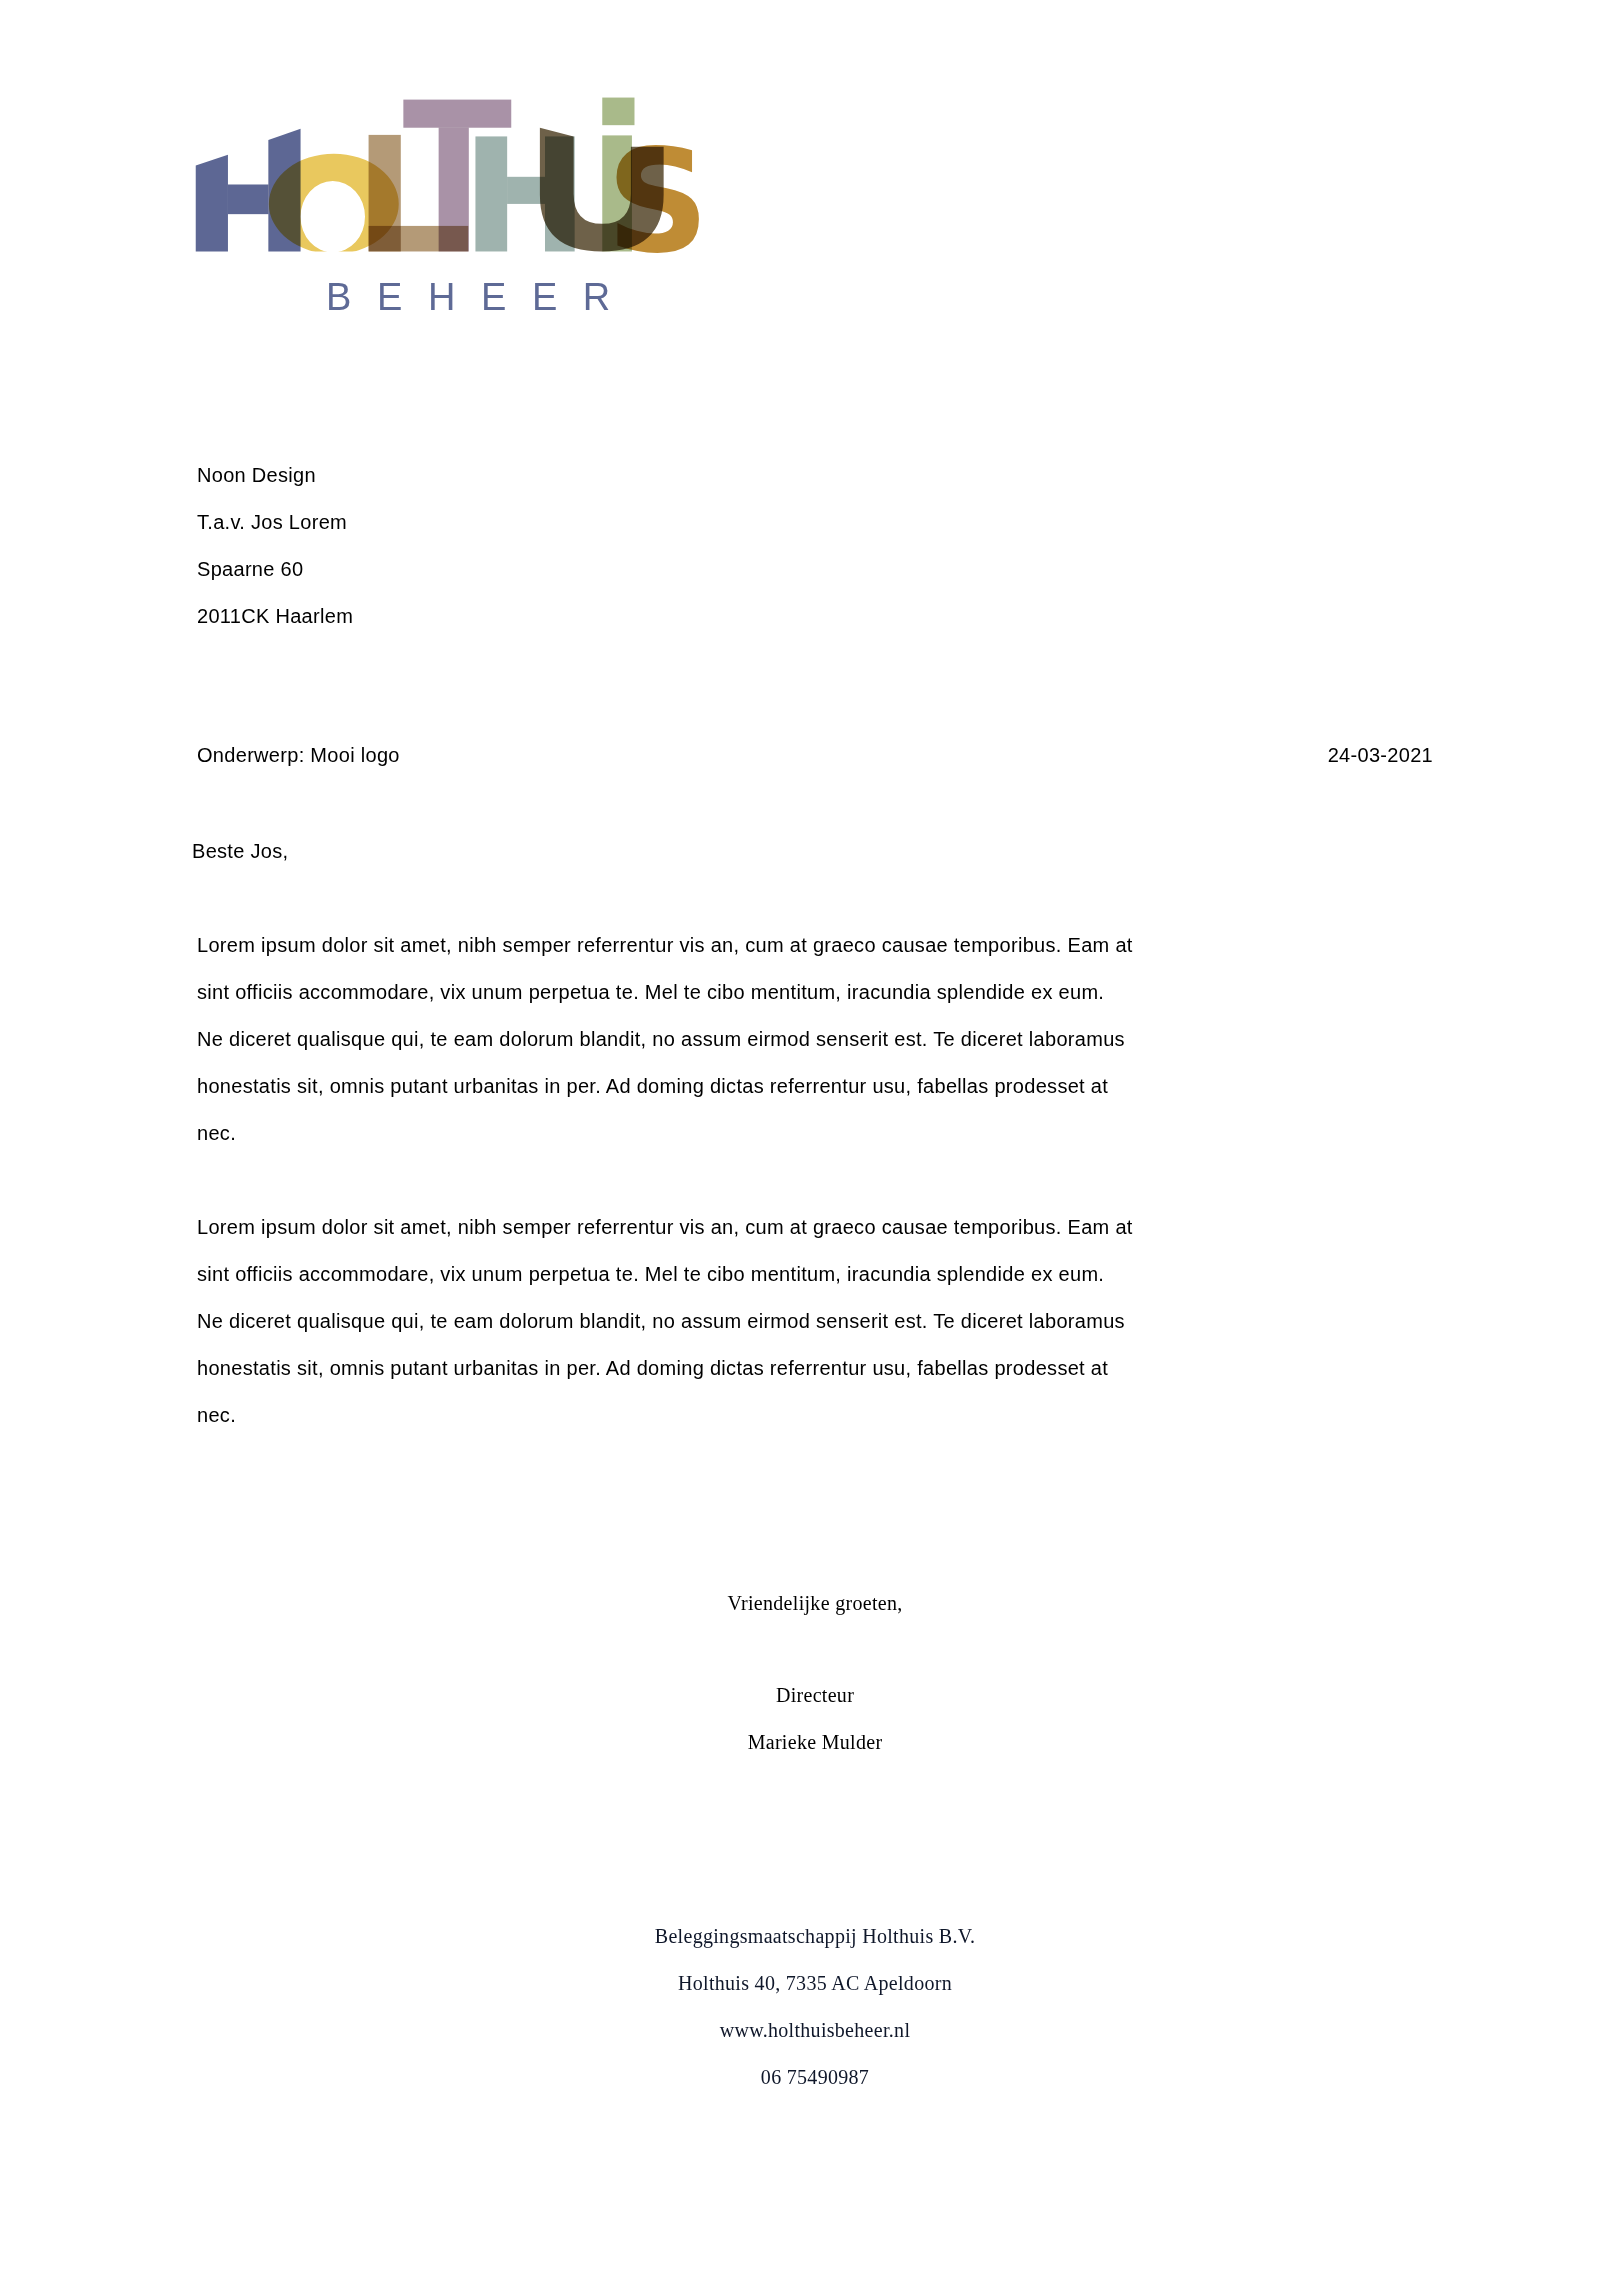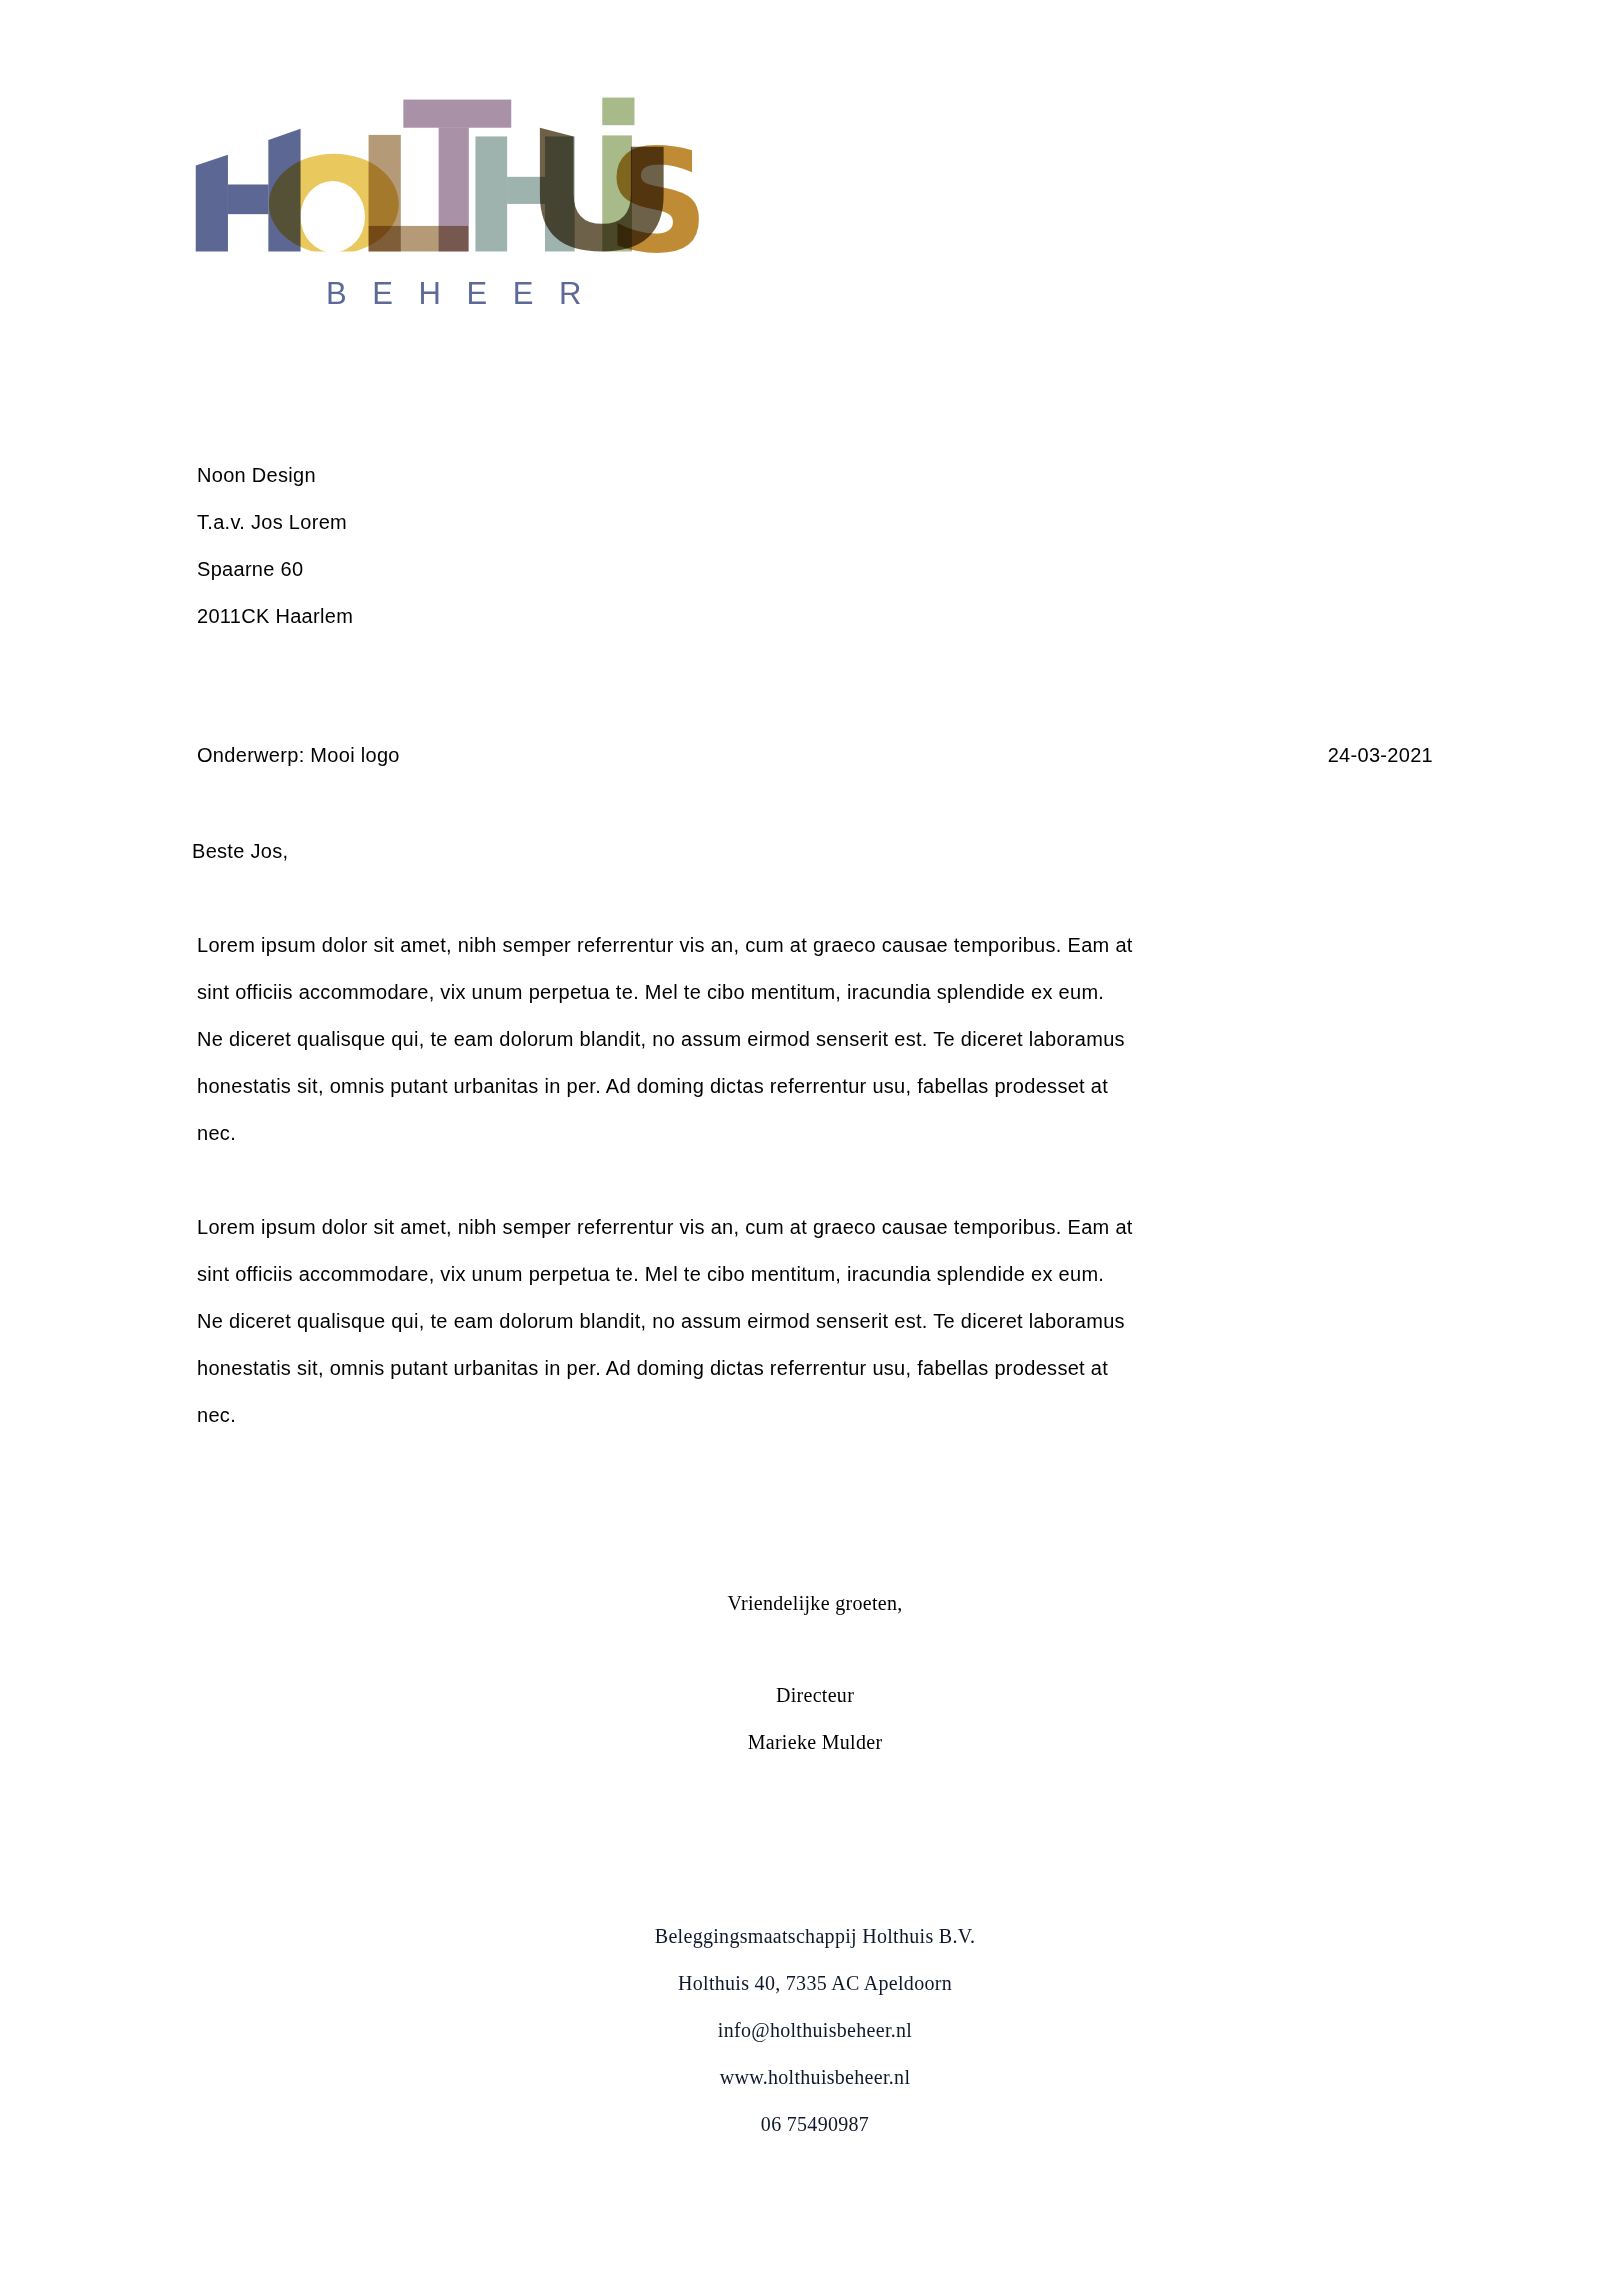--- a/index.html
+++ b/index.html
@@ -15,21 +15,21 @@
   .body-text { font-size: 20px; line-height: 47px; letter-spacing: 0.3px; }
   .letter-line { white-space: nowrap; }
   .right-align { text-align: center; font-family: Liberation Serif, serif; }
 
   
   .logo-wrap { left: 189px; top: 95px; width: 532px; height: 225px; }
   .logo-svg { position: absolute; left: 0; top: 0; isolation: isolate; }
   .logo-svg g, .logo-svg path, .logo-svg rect, .logo-svg polygon, .logo-svg text { mix-blend-mode: multiply; }
   .logo-subtitle {
     position: absolute; left: 137px; top: 181px;
-    font-size: 31px; font-weight: 300;
+    font-size: 38px; font-weight: 300;
     letter-spacing: 25.6px;
     white-space: nowrap;
   }
 
   
   .recipient-block { left: 197px; top: 452px; }
   .subject-row { left: 197px; top: 732px; width: 1236px; display: flex; justify-content: space-between; }
   .salutation { left: 192px; top: 828px; }
   .paragraph-1 { left: 197px; top: 922px; }
   .paragraph-2 { left: 197px; top: 1204px; }
@@ -124,17 +124,16 @@
 <div class="abs body-text right-align closing-greeting">Vriendelijke groeten,</div>
 
 <div class="abs body-text right-align signature-block">
   <div>Directeur</div>
   <div>Marieke Mulder</div>
 </div>
 
 <div class="abs body-text right-align footer-block" style="color: #0f172a;">
   <div>Beleggingsmaatschappij Holthuis B.V.</div>
   <div>Holthuis 40, 7335 AC Apeldoorn</div>
-  <div>info@holthuisbeheer.nl</div>
   <div>www.holthuisbeheer.nl</div>
   <div>06 75490987</div>
 </div>
 
 
 </body></html>

